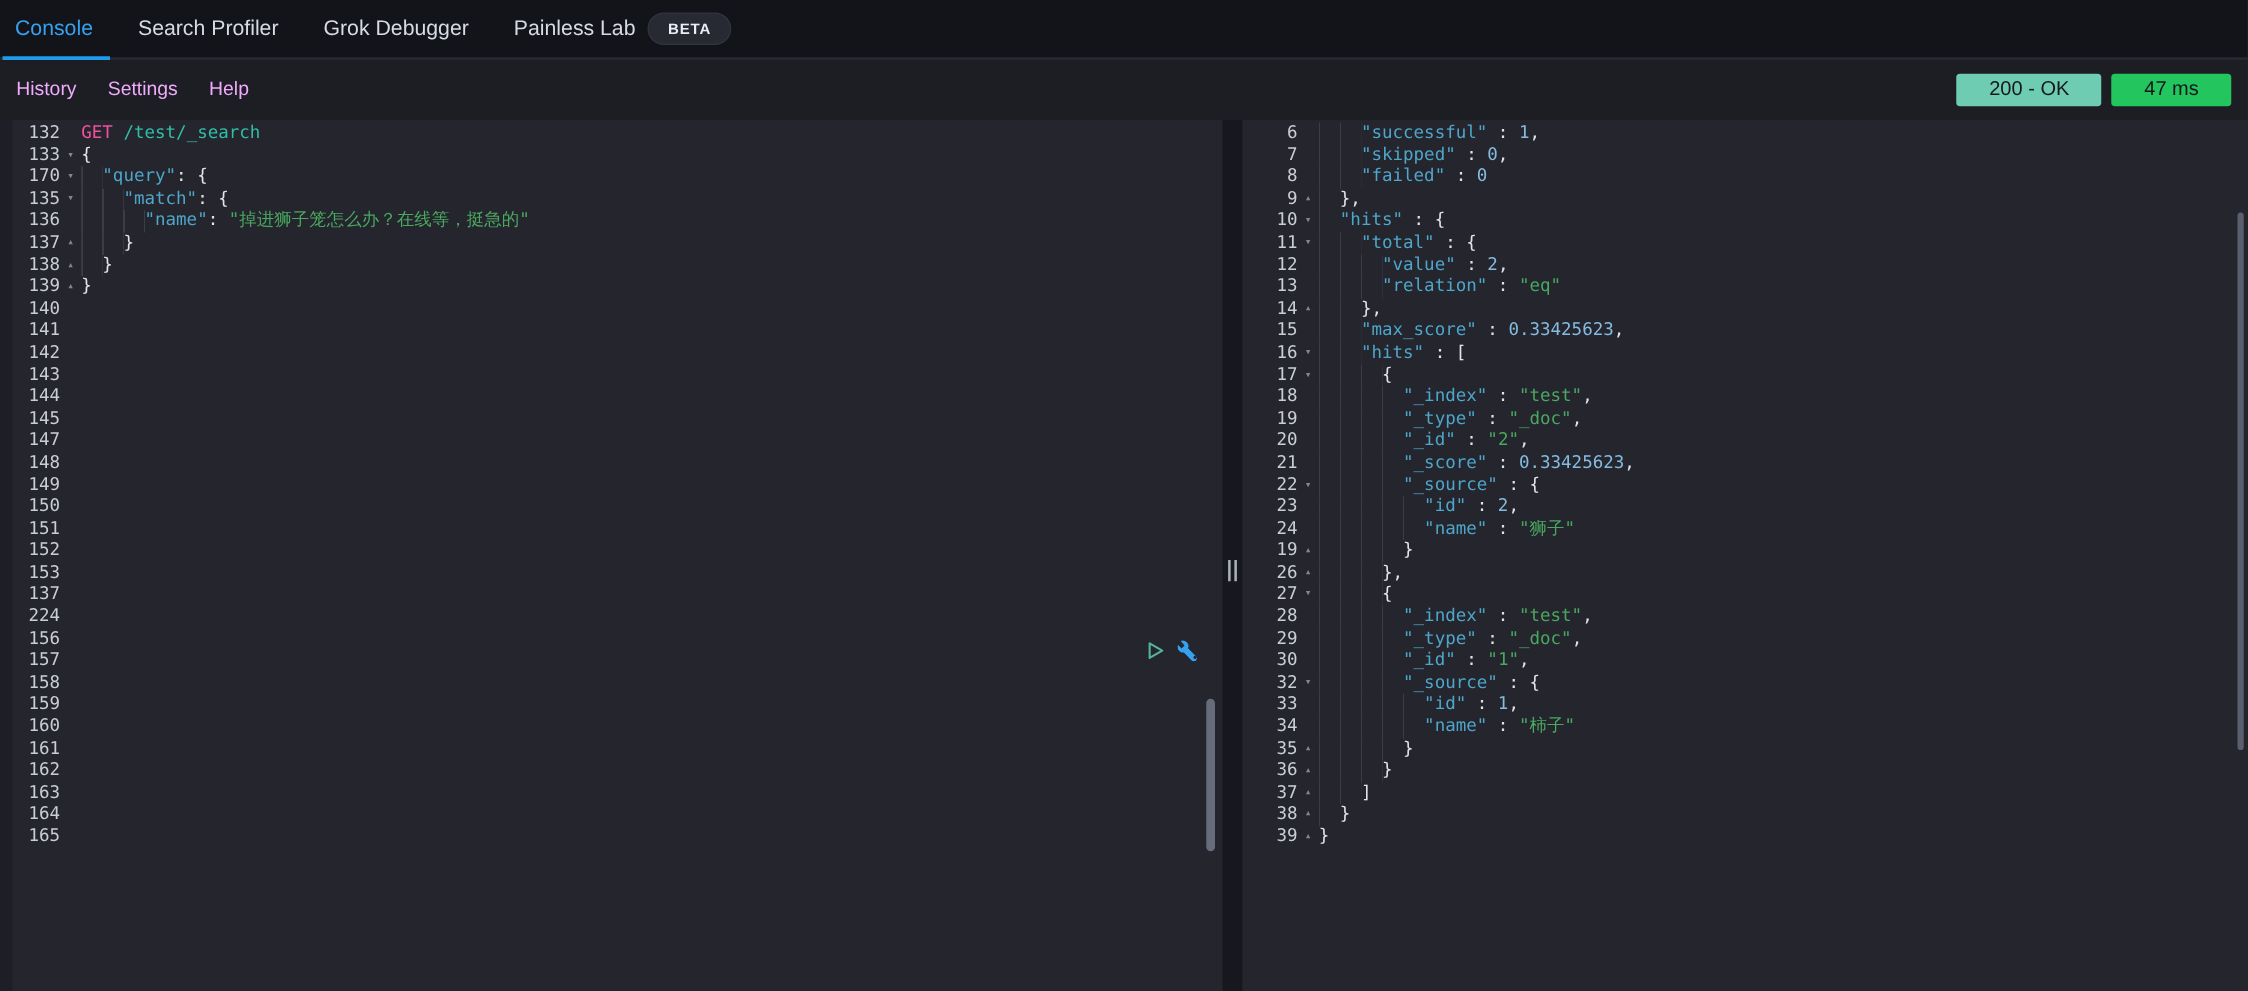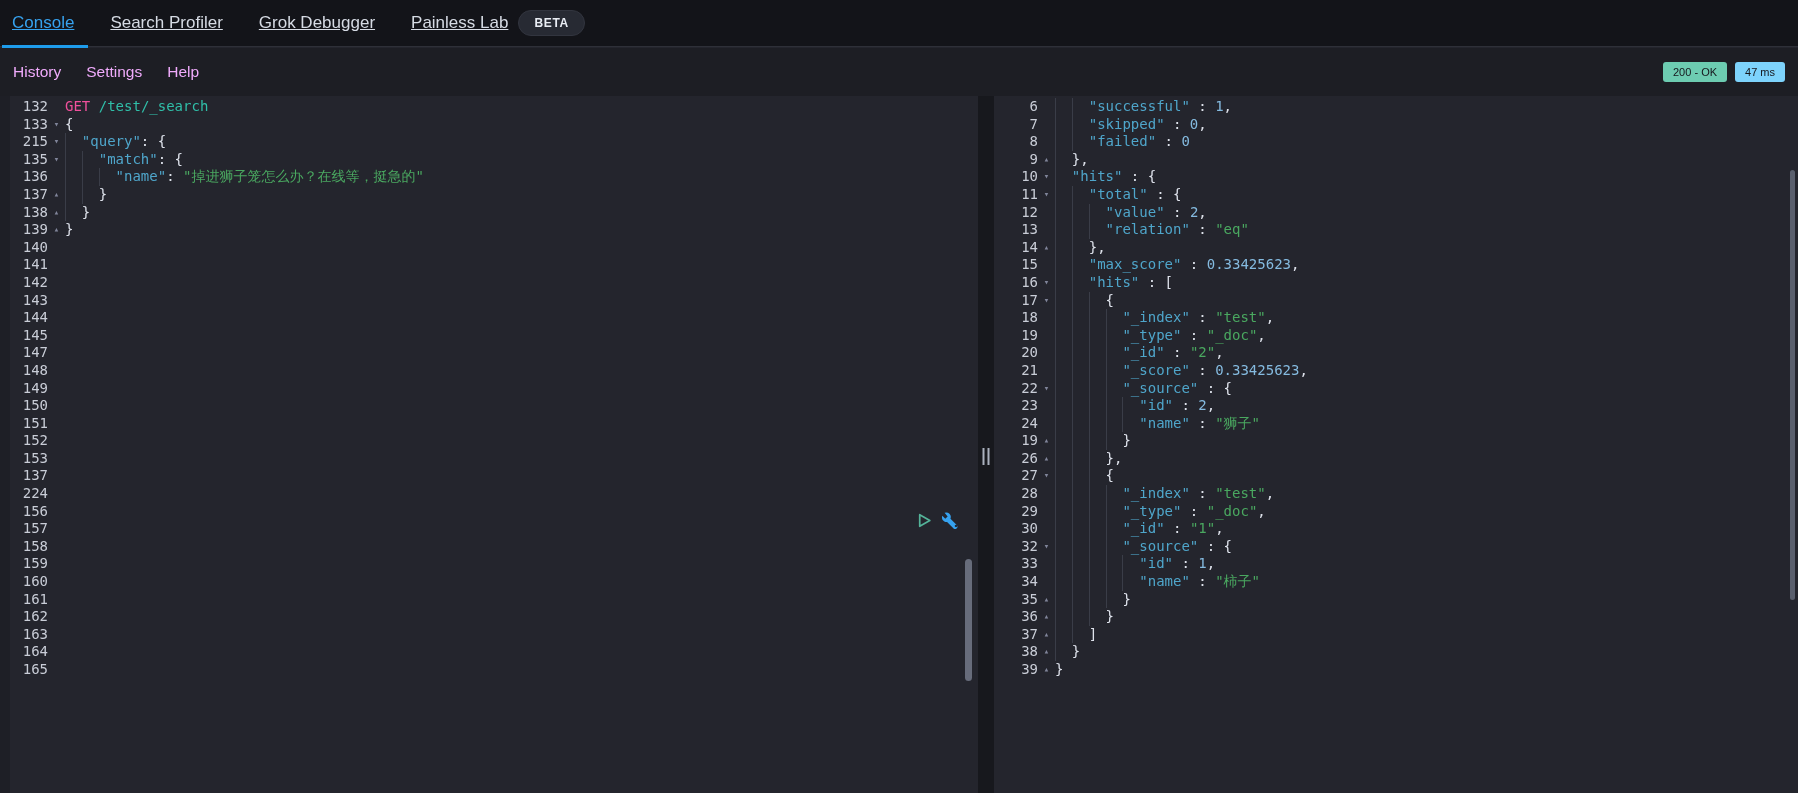--- a/index.html
+++ b/index.html
@@ -4,36 +4,36 @@
 <style>
   * { margin:0; padding:0; box-sizing:border-box; }
   html,body { width:1798px; height:793px; overflow:hidden; background:#24252d;
               font-family:"Liberation Sans", sans-serif; }
 
   
   .topnav { position:absolute; left:0; top:0; width:1798px; height:47px;
             background:#131419; border-bottom:1px solid #2e3038;
             display:flex; align-items:center; padding-left:12px; }
   .tab { position:relative; height:47px; display:flex; align-items:center;
-         margin-right:36px; font-size:17px; color:#d6dbe4; cursor:pointer; white-space:nowrap;text-decoration:underline; }
+         margin-right:36px; font-size:17px; color:#d6dbe4; cursor:pointer; white-space:nowrap; }
   .tab.active { color:#36a2ef; }
   .tab.active::after { content:""; position:absolute; left:-10px; right:-14px;
          bottom:-1px; height:3px; background:#1e9ceb; }
   .beta-pill { margin-left:10px; background:#272a33; border:1px solid #32353f;
          color:#e9edf4; font-size:12px; font-weight:bold; letter-spacing:.7px;
          padding:5px 15px; border-radius:15px; }
 
   
   .menubar { position:absolute; left:0; top:48px; width:1798px; height:48px;
              background:#1d1e24; display:flex; align-items:center; padding:0 13px; }
   .menu-item { font-size:15.5px; color:#f0abfc; margin-right:25px; cursor:pointer; }
   .menubar .spacer { flex:1; }
-  .badge { font-size:11px; border-radius:3px; padding:4px 10px; color:#16171c; white-space:nowrap; }
+  .badge { font-size:16px; border-radius:3px; padding:4px 26px; color:#16171c; white-space:nowrap; }
   .badge.ok { background:#6dccb1; margin-right:8px; }
-  .badge.ms { background:#7dd3fc; }
+  .badge.ms { background:#22c55e; }
 
   
   .editors { position:absolute; left:0; top:96px; width:1798px; height:697px; display:flex; }
   .editor { position:relative; background:#24252d; overflow:hidden; padding-top:2px; }
   .editor.left  { width:978px; }
   .editor.right { flex:1; }
   .edge-shade { position:absolute; left:0; top:0; bottom:0; width:10px; background:#1e1f26; }
 
   .cl { display:flex; height:17.6px; line-height:17.6px; white-space:pre;
         font-family:"DejaVu Sans Mono", monospace; font-size:14px; position:relative; z-index:1; }
@@ -86,21 +86,21 @@
   <span class="spacer"></span>
   <span class="badge ok">200 - OK</span>
   <span class="badge ms">47 ms</span>
 </div>
 
 <div class="editors">
   <div class="editor left" id="left-editor">
     <div class="edge-shade"></div>
   <div class="cl"><span class="ln">132</span><span class="fold"></span><span class="code"><span class="tok-method">GET</span><span class="tok-plain"> </span><span class="tok-url">/test/_search</span></span></div>
       <div class="cl"><span class="ln">133</span><span class="fold">▾</span><span class="code"><span class="tok-plain">{</span></span></div>
-      <div class="cl"><span class="ln">215</span><span class="fold">▾</span><span class="code"><span class="ind" style="width: 2ch;"></span><span class="tok-key">"query"</span><span class="tok-plain">: {</span></span></div>
+      <div class="cl"><span class="ln">170</span><span class="fold">▾</span><span class="code"><span class="ind" style="width: 2ch;"></span><span class="tok-key">"query"</span><span class="tok-plain">: {</span></span></div>
       <div class="cl"><span class="ln">135</span><span class="fold">▾</span><span class="code"><span class="ind" style="width: 4ch;"></span><span class="tok-key">"match"</span><span class="tok-plain">: {</span></span></div>
       <div class="cl"><span class="ln">136</span><span class="fold"></span><span class="code"><span class="ind" style="width: 6ch;"></span><span class="tok-key">"name"</span><span class="tok-plain">: </span><span class="tok-string">"掉进狮子笼怎么办？在线等，挺急的"</span></span></div>
       <div class="cl"><span class="ln">137</span><span class="fold">▴</span><span class="code"><span class="ind" style="width: 4ch;"></span><span class="tok-plain">}</span></span></div>
       <div class="cl"><span class="ln">138</span><span class="fold">▴</span><span class="code"><span class="ind" style="width: 2ch;"></span><span class="tok-plain">}</span></span></div>
       <div class="cl"><span class="ln">139</span><span class="fold">▴</span><span class="code"><span class="tok-plain">}</span></span></div>
       <div class="cl"><span class="ln">140</span><span class="fold"></span><span class="code"></span></div>
       <div class="cl"><span class="ln">141</span><span class="fold"></span><span class="code"></span></div>
       <div class="cl"><span class="ln">142</span><span class="fold"></span><span class="code"></span></div>
       <div class="cl"><span class="ln">143</span><span class="fold"></span><span class="code"></span></div>
       <div class="cl"><span class="ln">144</span><span class="fold"></span><span class="code"></span></div>

